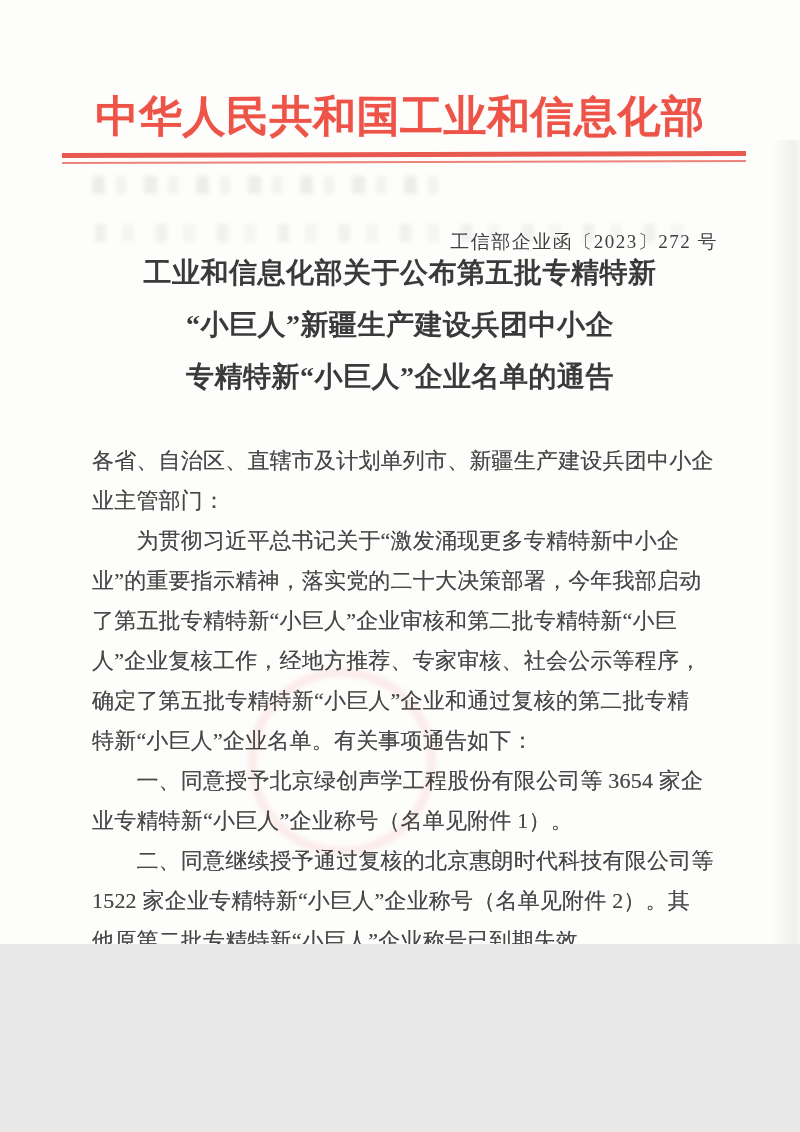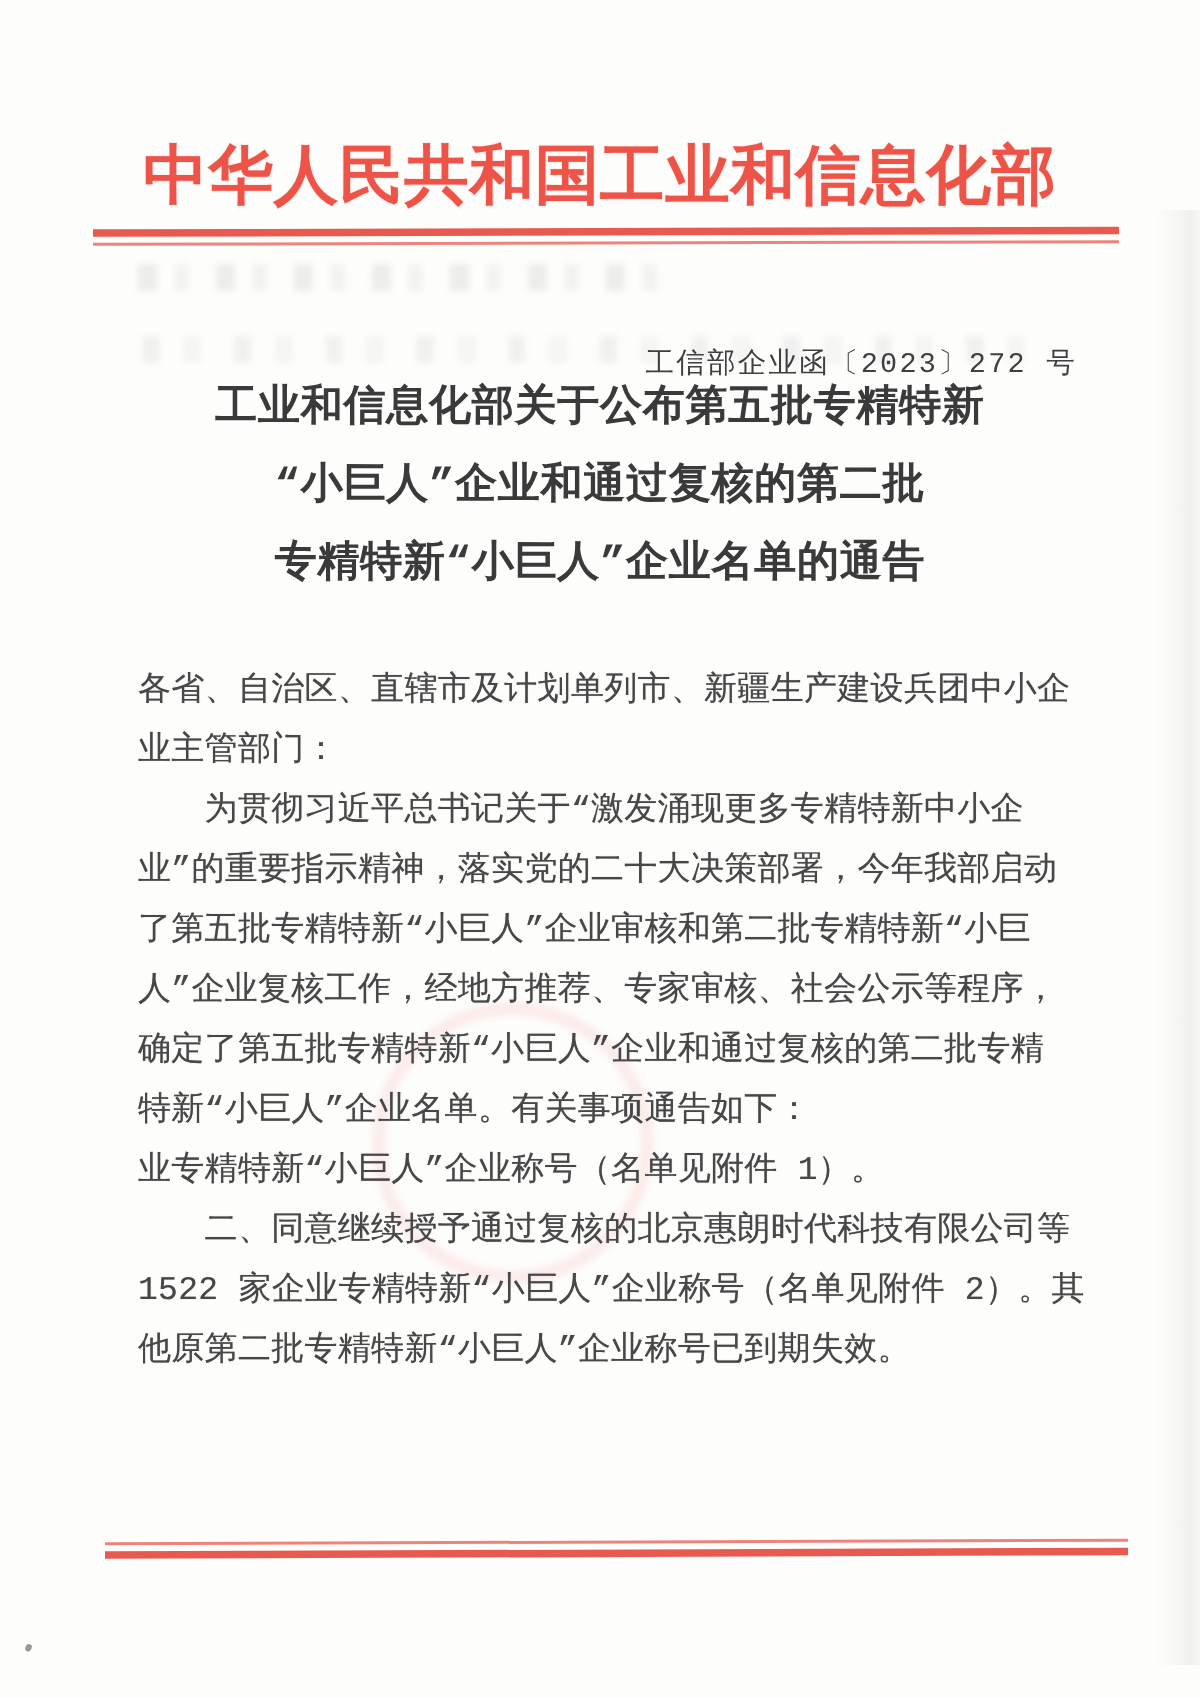--- a/index.html
+++ b/index.html
@@ -3,25 +3,25 @@
 <meta charset="utf-8">
 <style>
   html, body {
     margin: 0;
     padding: 0;
     background: #e8e8e8;
   }
   .page {
     position: relative;
     width: 800px;
-    height: 1132px;
+    height: 944px;
     margin: 0 auto;
     background: #fdfdfc;
     overflow: hidden;
-    font-family: Liberation Mono, monospace;
+    font-family: Liberation Serif, serif;
   }
   
   .edge-shade {
     position: absolute;
     top: 140px;
     right: 0;
     width: 30px;
     height: 970px;
     background: linear-gradient(to right, rgba(0,0,0,0) 0%, rgba(140,140,140,0.07) 55%, rgba(140,140,140,0.12) 80%, rgba(140,140,140,0.05) 100%);
   }
@@ -148,33 +148,34 @@
   </div>
 
   <div class="bleed bleed-a"></div>
   <div class="bleed bleed-b"></div>
   <div class="seal-ghost"></div>
 
   <div class="doc-number">工信部企业函〔2023〕272 号</div>
 
   <div class="title-block">
     <div class="t-line">工业和信息化部关于公布第五批专精特新</div>
-    <div class="t-line">“小巨人”企业和通过复核的第二批</div>
+    <div class="t-line">“小巨人”新疆生产建设兵团中小企</div>
     <div class="t-line">专精特新“小巨人”企业名单的通告</div>
   </div>
 
   <div class="body-block">
     <div class="b-line">各省、自治区、直辖市及计划单列市、新疆生产建设兵团中小企</div>
     <div class="b-line">业主管部门：</div>
     <div class="b-line">　　为贯彻习近平总书记关于“激发涌现更多专精特新中小企</div>
     <div class="b-line">业”的重要指示精神，落实党的二十大决策部署，今年我部启动</div>
     <div class="b-line">了第五批专精特新“小巨人”企业审核和第二批专精特新“小巨</div>
     <div class="b-line">人”企业复核工作，经地方推荐、专家审核、社会公示等程序，</div>
     <div class="b-line">确定了第五批专精特新“小巨人”企业和通过复核的第二批专精</div>
     <div class="b-line">特新“小巨人”企业名单。有关事项通告如下：</div>
+    <div class="b-line">　　一、同意授予北京绿创声学工程股份有限公司等 3654 家企</div>
     <div class="b-line">业专精特新“小巨人”企业称号（名单见附件 1）。</div>
     <div class="b-line">　　二、同意继续授予通过复核的北京惠朗时代科技有限公司等</div>
     <div class="b-line">1522 家企业专精特新“小巨人”企业称号（名单见附件 2）。其</div>
     <div class="b-line">他原第二批专精特新“小巨人”企业称号已到期失效。</div>
   </div>
 
   <div class="rule rule-footer">
     <div class="thin"></div>
     <div class="thick"></div>
   </div>

